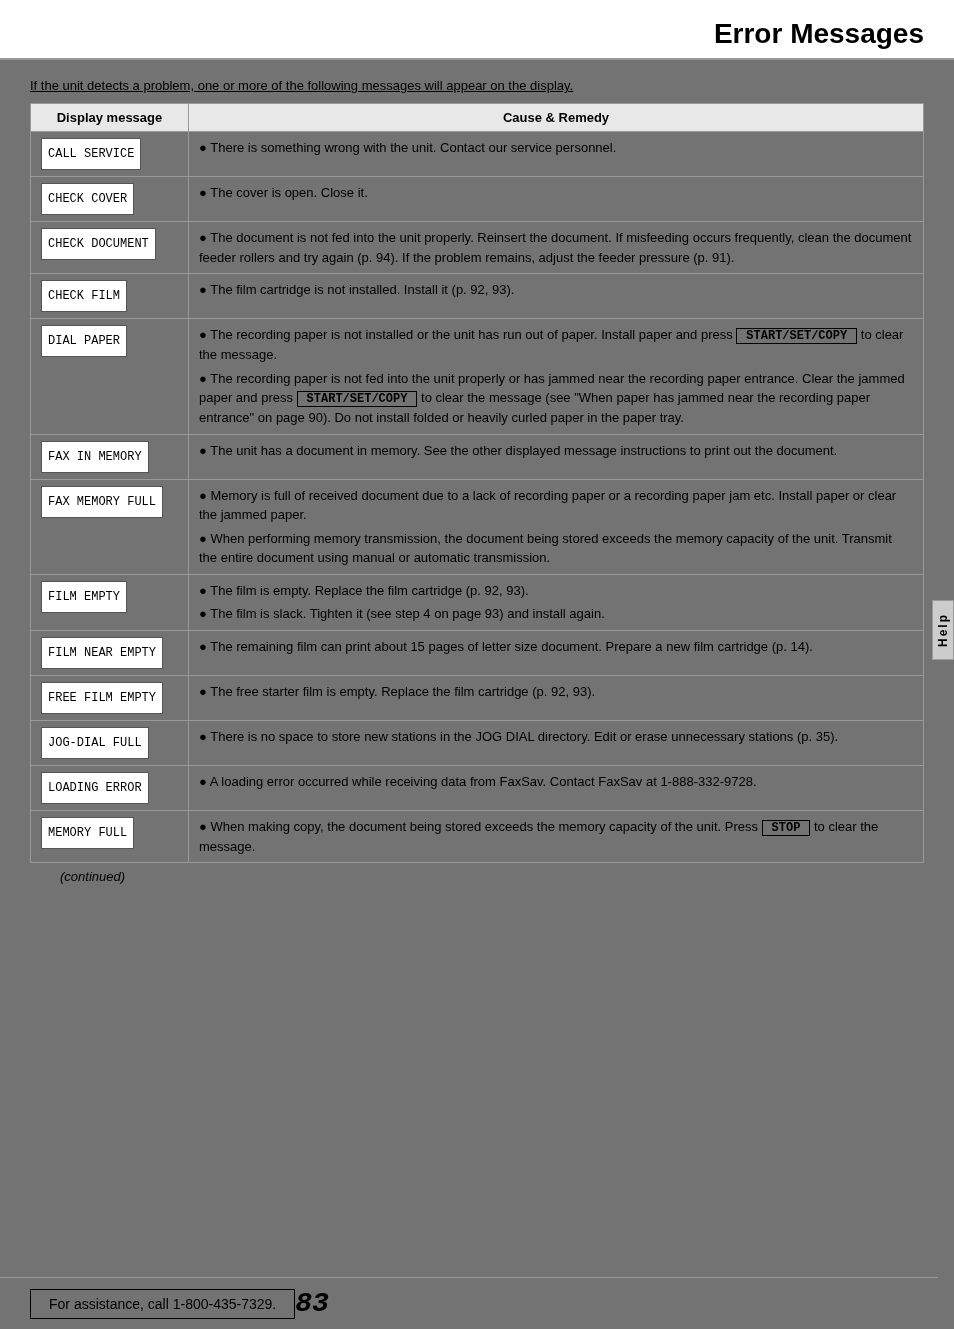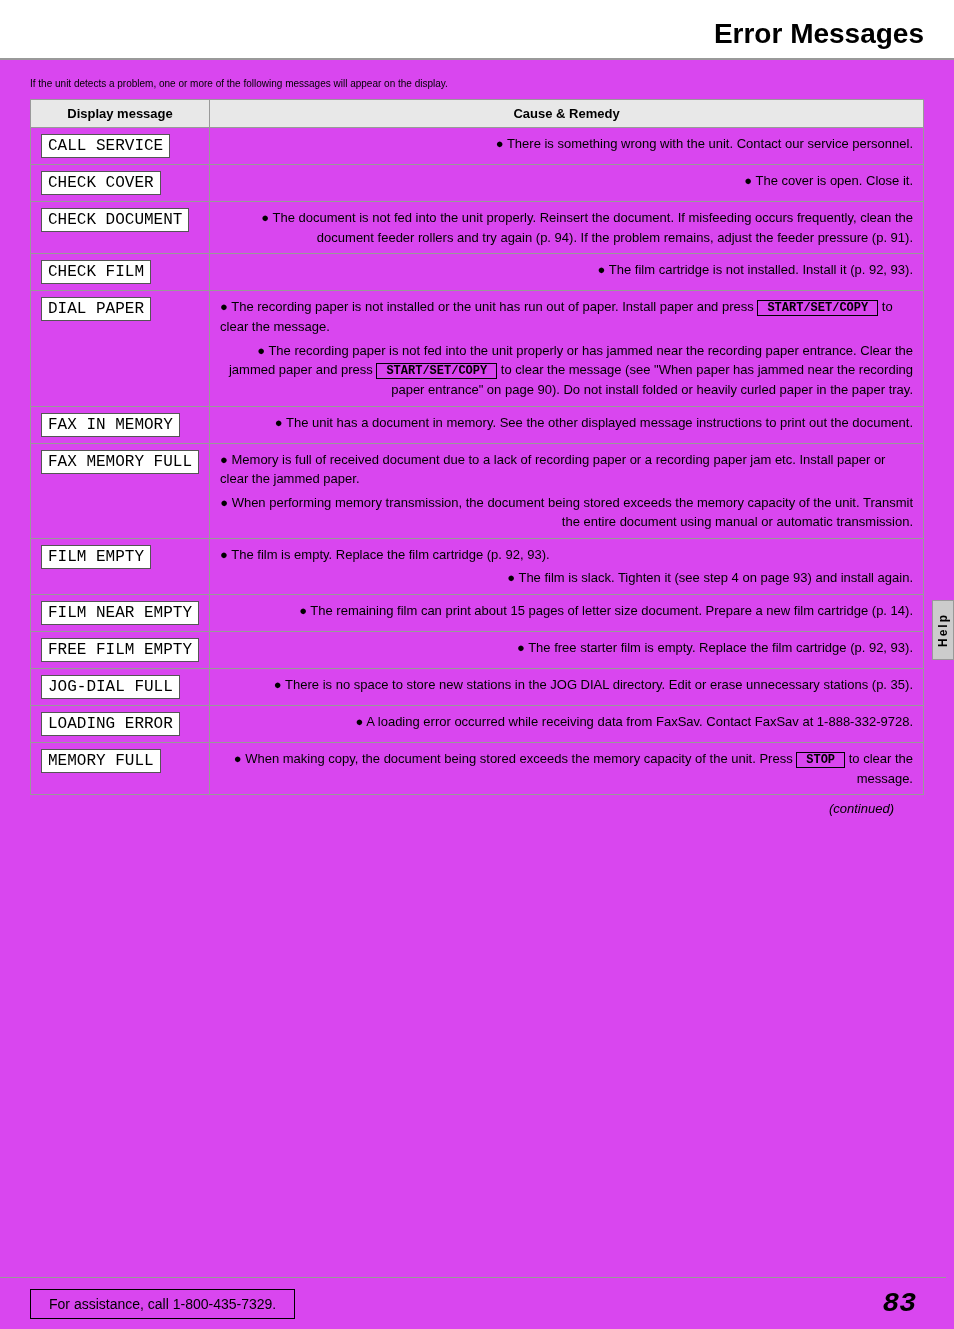--- a/index.html
+++ b/index.html
@@ -10,21 +10,21 @@
       color: #000;
       width: 954px;
       min-height: 1329px;
       position: relative;
     }
     .page-container {
       width: 954px;
       min-height: 1329px;
       padding: 0;
       position: relative;
-      background: #d946ef;
+      background: #737373;
     }
     .header-bar {
       background: #fff;
       text-align: right;
       padding: 18px 30px 8px 30px;
       border-bottom: 2px solid #999;
     }
     .header-title {
       font-size: 28px;
       font-weight: bold;
@@ -44,22 +44,23 @@
       color: #000;
       margin-right: 10px;
     }
     .section-title-line {
       flex: 1;
       height: 4px;
       background: linear-gradient(to right, #555, #ccc);
       margin-top: 4px;
     }
     .intro-text {
-      font-size: 10px;
+      font-size: 13px;
       margin-bottom: 10px;
+      text-decoration: underline;
     }
     table.main-table {
       width: 100%;
       border-collapse: collapse;
       border: 1px solid #999;
     }
     table.main-table th {
       border: 1px solid #999;
       padding: 6px 10px;
       background: #e8e8e8;
@@ -75,59 +76,57 @@
     }
     .col-display {
       width: 158px;
       text-align: left;
     }
     .col-cause {
       text-align: left;
     }
     .display-code {
       font-family: 'Courier New', Courier, monospace;
-      font-size: 16px;
+      font-size: 12px;
       border: 1px solid #555;
-      padding: 2px 6px;
+      padding: 8px 6px;
       display: inline-block;
       background: #fff;
       white-space: nowrap;
     }
     .cause-text {
       line-height: 1.5;
     }
     .cause-text p {
       margin-bottom: 4px;
     }
     .cause-text p:last-child {
       margin-bottom: 0;
-      text-align: right;
     }
     .inline-box {
       display: inline;
       border: 1px solid #000;
       padding: 0 9px;
       font-weight: bold;
       font-size: 12px;
       font-family: 'Courier New', Courier, monospace;
     }
     .continued-text {
-      text-align: right;
       padding: 6px 30px;
       font-size: 13px;
       font-style: italic;
     }
     .footer-bar {
       position: absolute;
       bottom: 0;
       left: 0;
-      right: 8px;
+      right: 16px;
       display: flex;
       align-items: center;
-      justify-content: space-between;
+      justify-content: flex-start;
       padding: 10px 30px;
       border-top: 1px solid #999;
     }
     .footer-assistance {
       border: 1px solid #000;
       padding: 6px 18px;
       font-size: 14px;
       font-weight: normal;
     }
     .footer-page {

